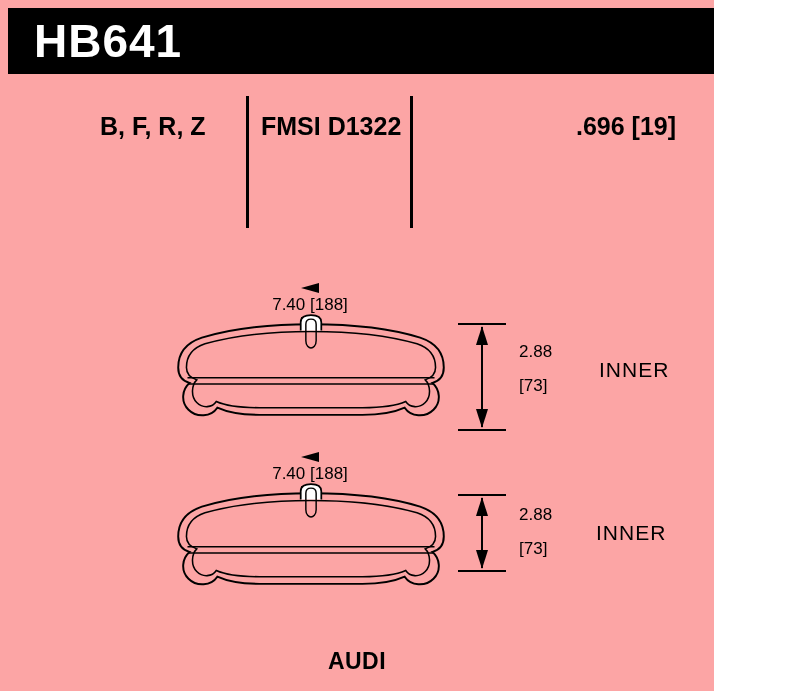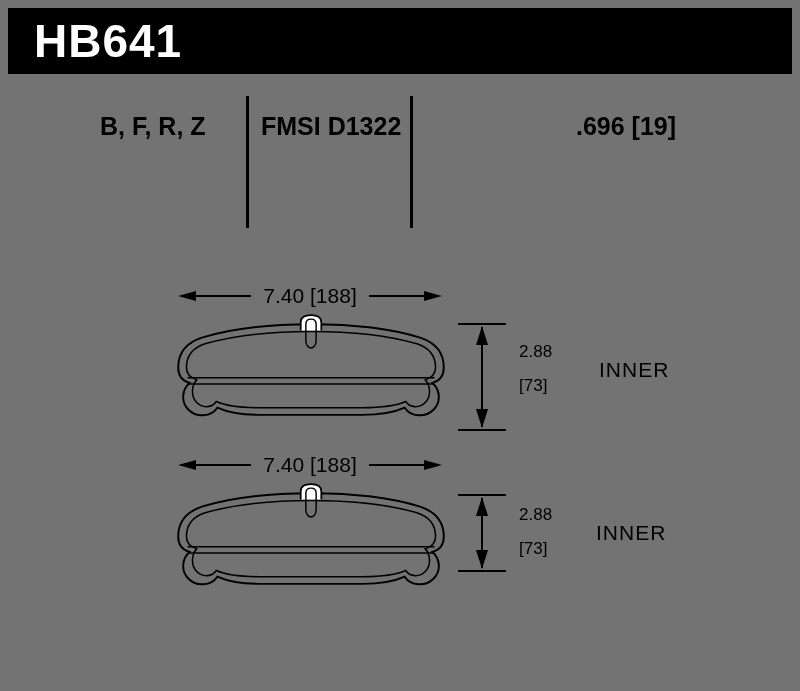--- a/index.html
+++ b/index.html
@@ -1,17 +1,17 @@
 <!DOCTYPE html>
 <html><head>
 <meta charset="utf-8">
 <style>
   html,body { margin:0; padding:0; background:#ffffff; }
   .page {
-    position:relative; width:800px; height:691px; background:#737373;
+    position:relative; width:714px; height:691px; background:#fca5a5;
     font-family:"Liberation Sans", sans-serif; color:#000; overflow:hidden;
   }
 
   
   .banner {
     position:absolute; left:8px; top:8px; width:784px; height:66px;
     background:#000000; display:flex; align-items:center;
   }
   .banner .part-number {
     color:#ffffff; font-size:46px; font-weight:700; letter-spacing:1px;
@@ -23,21 +23,21 @@
   .spec-compounds { left:100px; top:112px; width:138px; text-align:left; }
   .spec-fmsi      { left:261px; top:112px; }
   .spec-thickness { left:576px; top:112px; }
   .vdivider { position:absolute; width:3px; background:#000; top:96px; height:132px; }
   .vdivider.d1 { left:246px; }
   .vdivider.d2 { left:410px; }
 
   
   .hdim {
     position:absolute; height:26px; display:flex; align-items:center;
-    font-size:21px; font-weight:400;
+    font-size:17px; font-weight:400;flex-direction:column;
   }
   .hdim .hline { flex:1; height:0; border-top:2px solid #000; }
   .hdim .ah-left {
     width:0; height:0; border-top:5px solid transparent;
     border-bottom:5px solid transparent; border-right:18px solid #000;
   }
   .hdim .ah-right {
     width:0; height:0; border-top:5px solid transparent;
     border-bottom:5px solid transparent; border-left:18px solid #000;
   }
@@ -144,14 +144,15 @@
     <span class="tick top"></span>
     <span class="tick bottom"></span>
     <span class="vline"></span>
     <span class="ah-up"></span>
     <span class="ah-down"></span>
   </div>
   <div class="dim-note" style="left:519px; top:505px;">2.88</div>
   <div class="dim-note" style="left:519px; top:539px;">[73]</div>
   <div class="side-label" style="left:596px; top:521px;">INNER</div>
 
+  <div class="footer-vehicle">AUDI</div>
 
 </div>
 
 </body></html>

